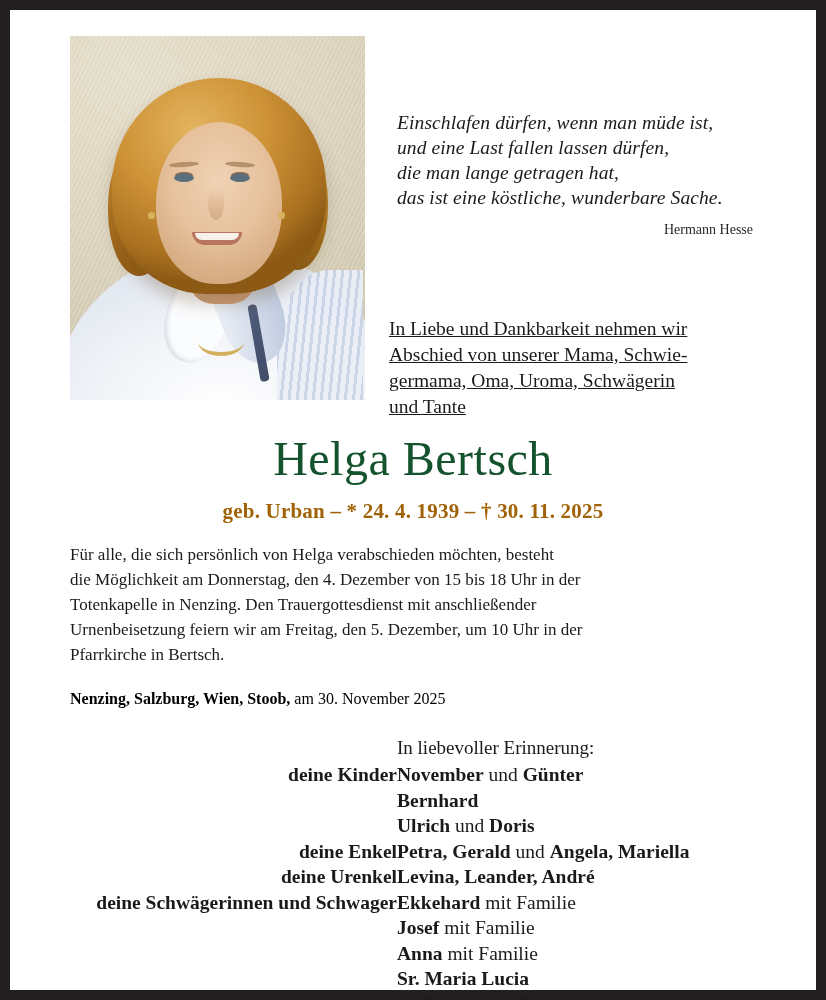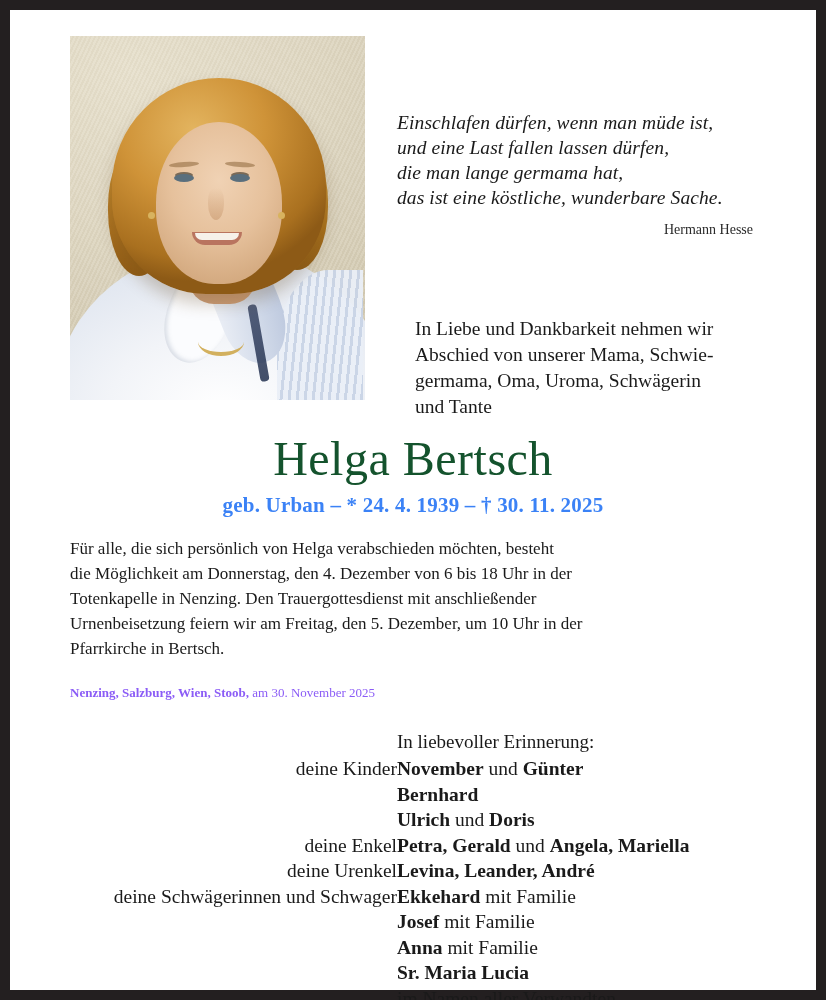--- a/index.html
+++ b/index.html
@@ -257,66 +257,67 @@
     margin-top: 9px;
     text-align: right;
     font-size: 14px;
     line-height: 21px;
     color: #2a2a2a;
   }
 
   
   .dedication {
     position: absolute;
-    left: 405px;
+    left: 379px;
     top: 306px;
     width: 358px;
     font-size: 19.5px;
     line-height: 26px;
     text-align: justify;
     color: #1a1a1a;
+    text-decoration: underline;
   }
   .dedication .lastline { text-align: left; }
 
   
   .name-block {
     margin-top: 22px;
     text-align: center;
   }
   .deceased-name {
     font-size: 48px;
     line-height: 54px;
     letter-spacing: .5px;
     color: #14532d;
   }
   .name-dates {
-    margin-top: 7px;
+    margin-top: 13px;
     font-size: 21px;
     font-weight: bold;
     letter-spacing: .2px;
-    color: #3b82f6;
+    color: #a16207;
   }
 
   
   .body-wrap {
     padding: 0 60px 0 60px;
   }
   .para {
     margin-top: 18px;
     font-size: 17px;
     line-height: 25px;
     text-align: justify;
     color: #1a1a1a;
   }
   .para .lastline { text-align: left; }
   .place-line {
     margin-top: 19px;
-    font-size: 13px;
+    font-size: 16px;
     line-height: 25px;
-    color: #8b5cf6;
+    color: #000000;
   }
   .place-line b { font-weight: bold; }
 
   
   .memory-head {
     margin-top: 24px;
     padding-left: 327px;
     font-size: 19px;
     line-height: 25px;
     color: #1a1a1a;
@@ -331,20 +332,21 @@
     font-size: 19.5px;
     line-height: 25.5px;
     vertical-align: baseline;
     color: #1a1a1a;
   }
   td.fam-label {
     width: 327px;
     text-align: right;
     padding-right: 6px;
     white-space: nowrap;
+    font-weight: bold;
   }
   td.fam-names { text-align: left; white-space: nowrap; }
   td.fam-names b { font-weight: bold; }
 </style>
 </head>
 <body>
 
 <div id="notice">
   <div id="sheet">
 
@@ -371,21 +373,21 @@
           <div class="ph-teeth"></div>
         </div>
         <div class="ph-earring l"></div>
         <div class="ph-earring r"></div>
         <div class="ph-necklace"></div>
       </div>
 
       <div class="quote-block">
         <div class="quote-line">Einschlafen dürfen, wenn man müde ist,</div>
         <div class="quote-line">und eine Last fallen lassen dürfen,</div>
-        <div class="quote-line">die man lange germama hat,</div>
+        <div class="quote-line">die man lange getragen hat,</div>
         <div class="quote-line">das ist eine köstliche, wunderbare Sache.</div>
         <div class="quote-author">Hermann Hesse</div>
       </div>
 
       <div class="dedication">
         <div>In Liebe und Dankbarkeit nehmen wir</div>
         <div>Abschied von unserer Mama, Schwie-</div>
         <div>germama, Oma, Uroma, Schwägerin</div>
         <div class="lastline">und Tante</div>
       </div>
@@ -393,21 +395,21 @@
 
     <div class="name-block">
       <div class="deceased-name">Helga Bertsch</div>
       <div class="name-dates">geb. Urban – * 24. 4. 1939 – † 30. 11. 2025</div>
     </div>
 
     <div class="body-wrap">
 
       <div class="para">
         <div>Für alle, die sich persönlich von Helga verabschieden möchten, besteht</div>
-        <div>die Möglichkeit am Donnerstag, den 4. Dezember von 6 bis 18 Uhr in der</div>
+        <div>die Möglichkeit am Donnerstag, den 4. Dezember von 15 bis 18 Uhr in der</div>
         <div>Totenkapelle in Nenzing. Den Trauergottesdienst mit anschließender</div>
         <div>Urnenbeisetzung feiern wir am Freitag, den 5. Dezember, um 10 Uhr in der</div>
         <div class="lastline">Pfarrkirche in Bertsch.</div>
       </div>
 
       <div class="place-line">
         <b>Nenzing, Salzburg, Wien, Stoob,</b>
         <span>am 30. November 2025</span>
       </div>
 

